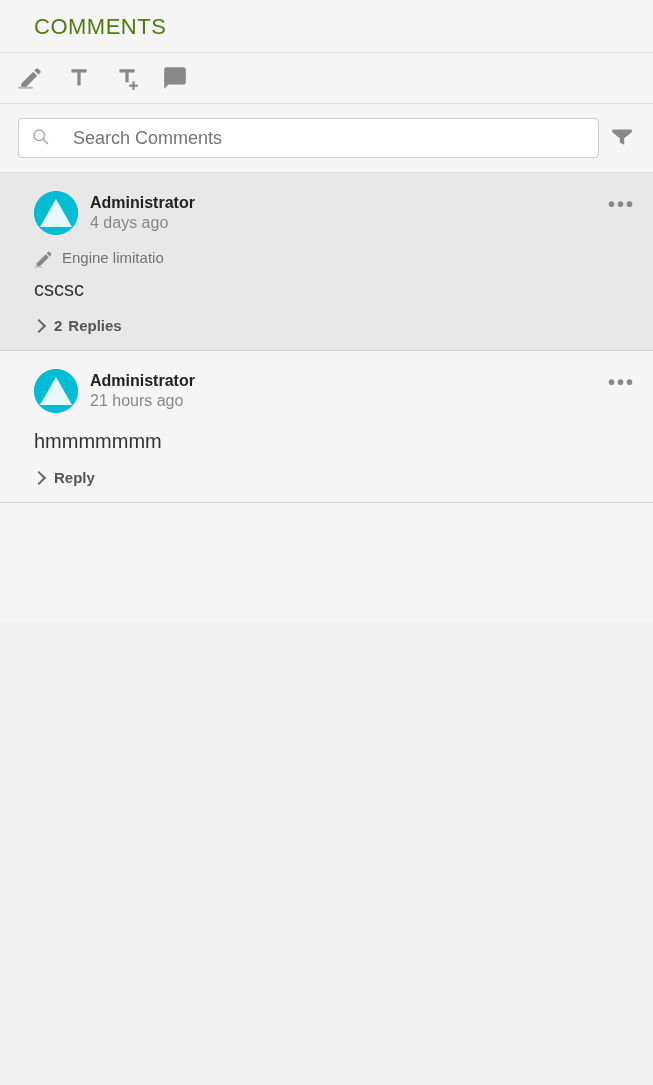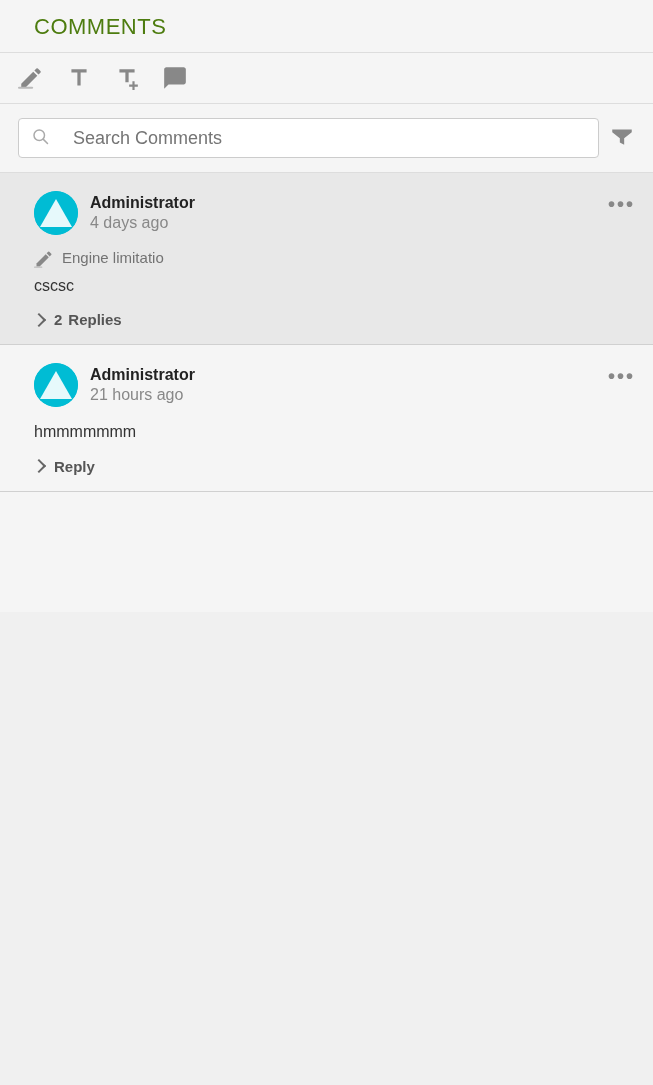--- a/index.html
+++ b/index.html
@@ -155,21 +155,21 @@
       gap: 8px;
       margin-bottom: 6px;
       color: #737373;
       font-size: 15px;
     }
     .pencil-icon {
       display: inline-flex;
       align-items: center;
     }
     .comment-text {
-      font-size: 16px;
+      font-size: 20px;
       color: #333;
       margin-bottom: 14px;
       line-height: 1.4;
     }
 
     
     .replies-toggle {
       display: flex;
       align-items: center;
       gap: 6px;

